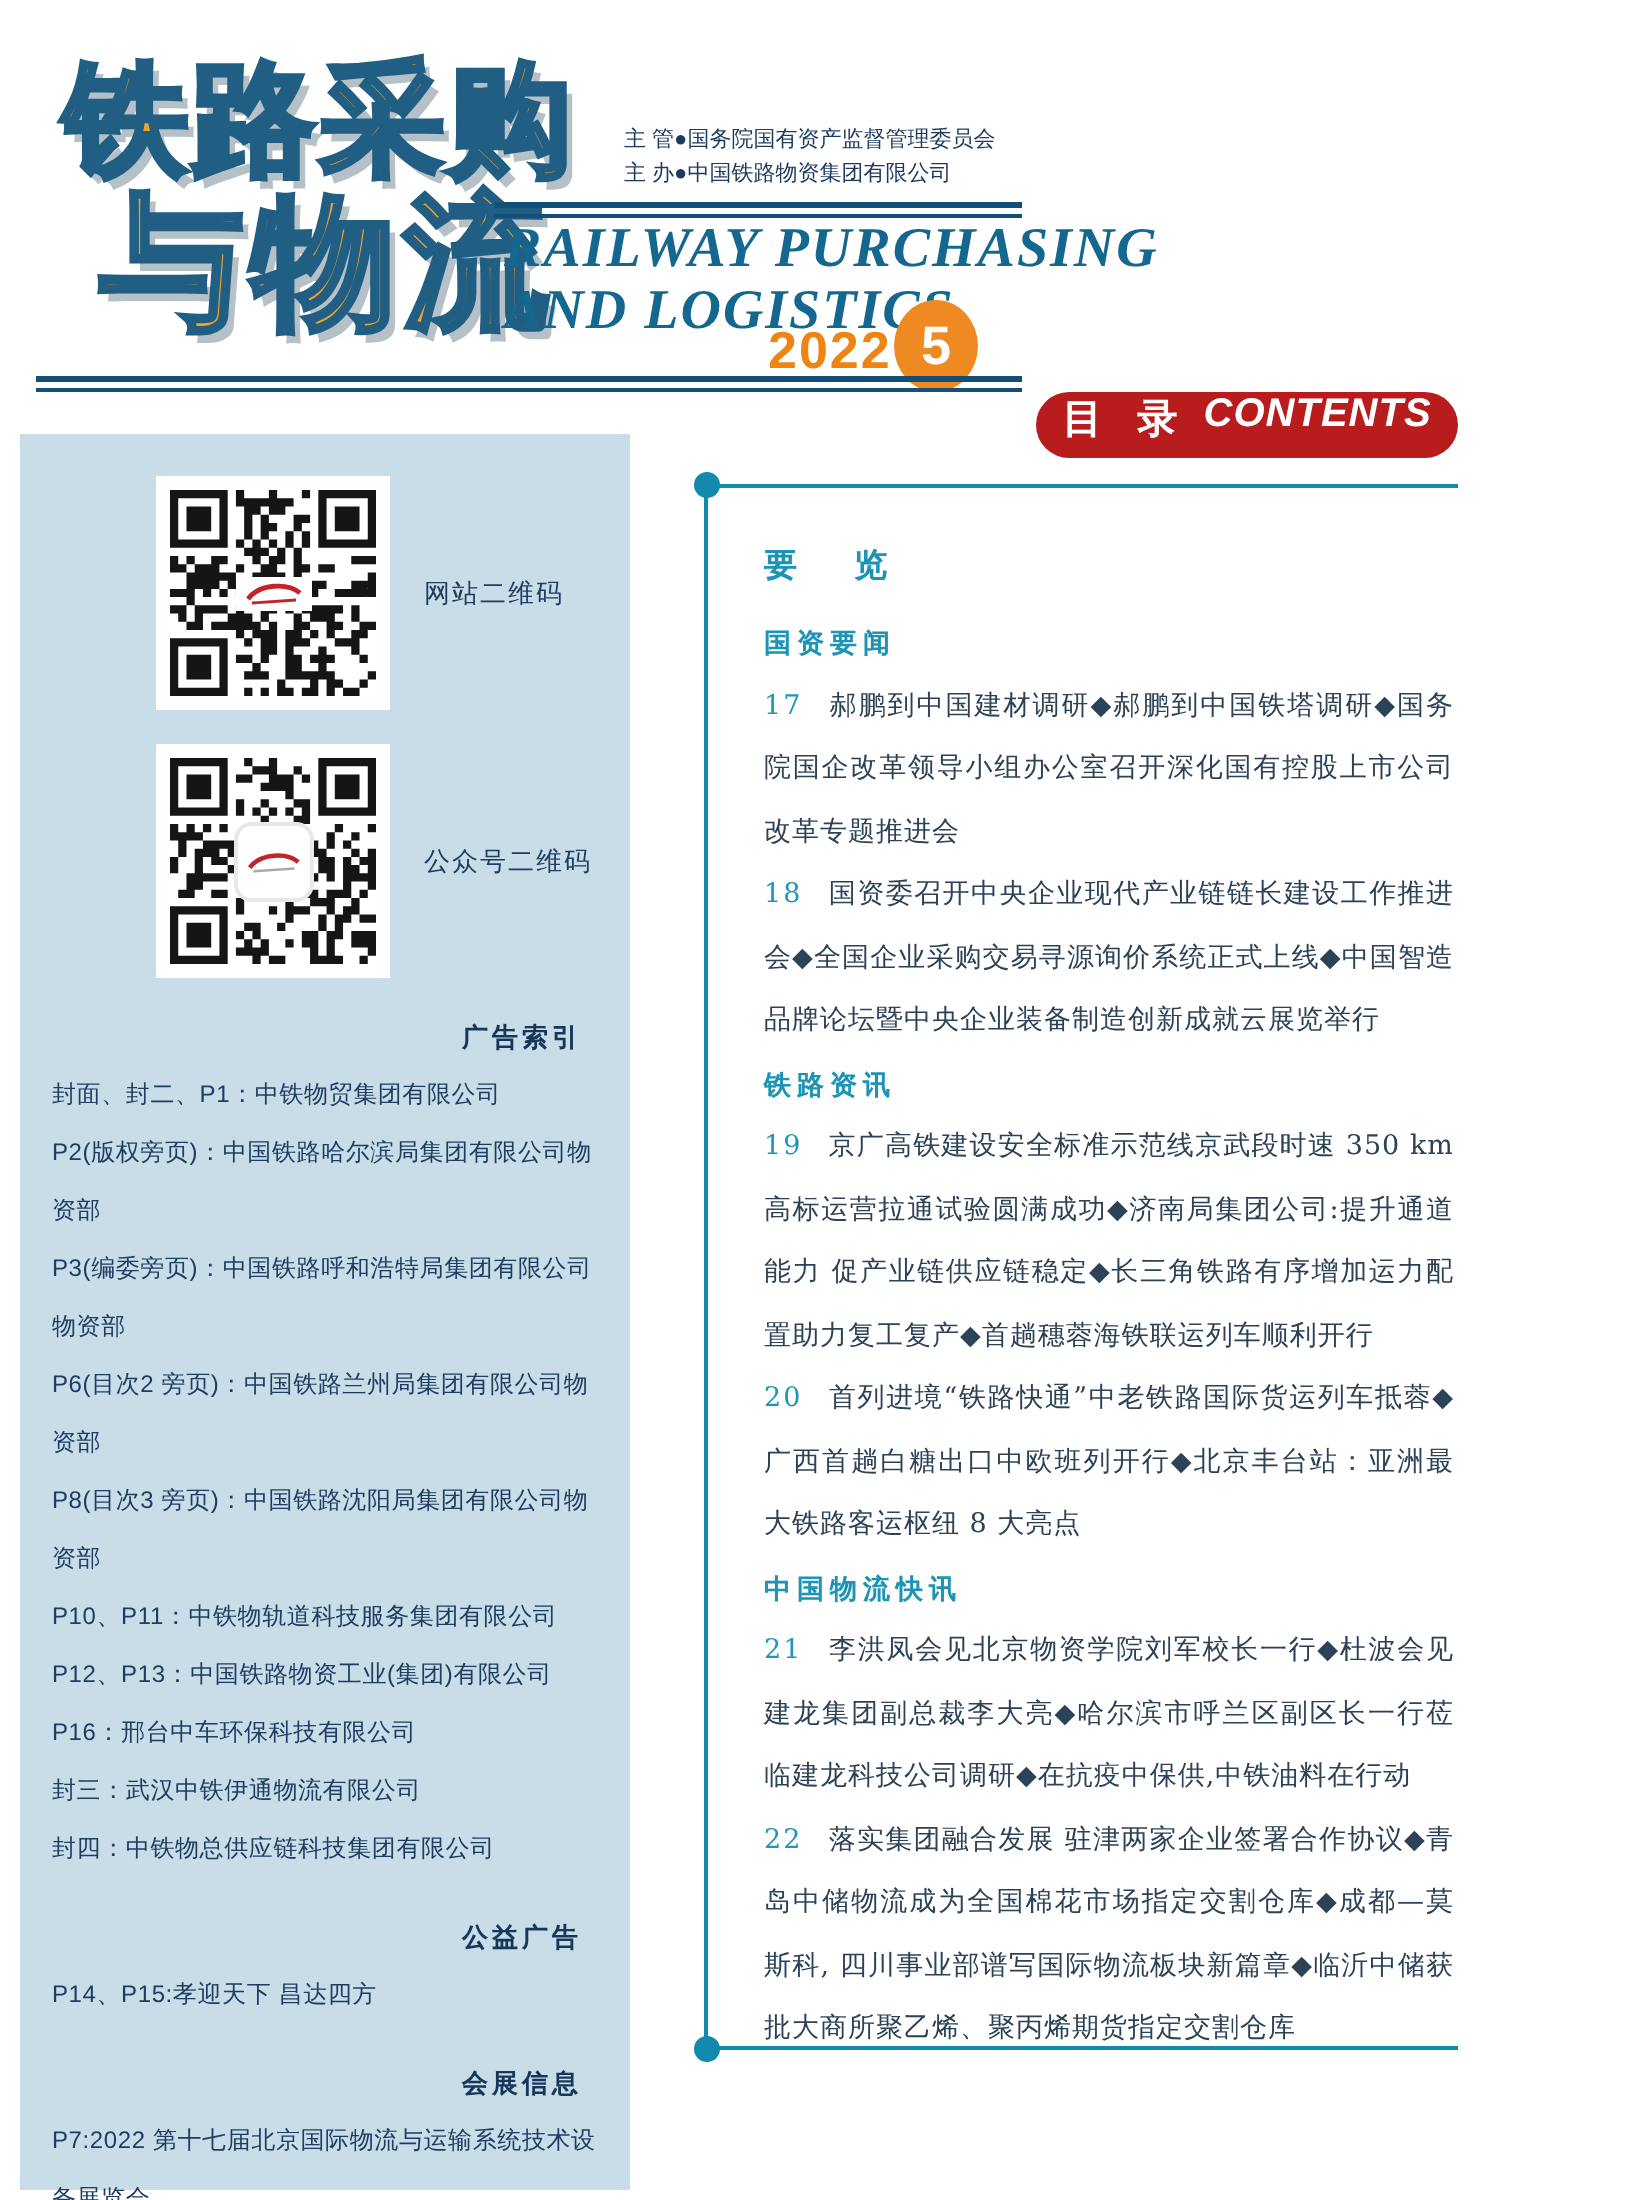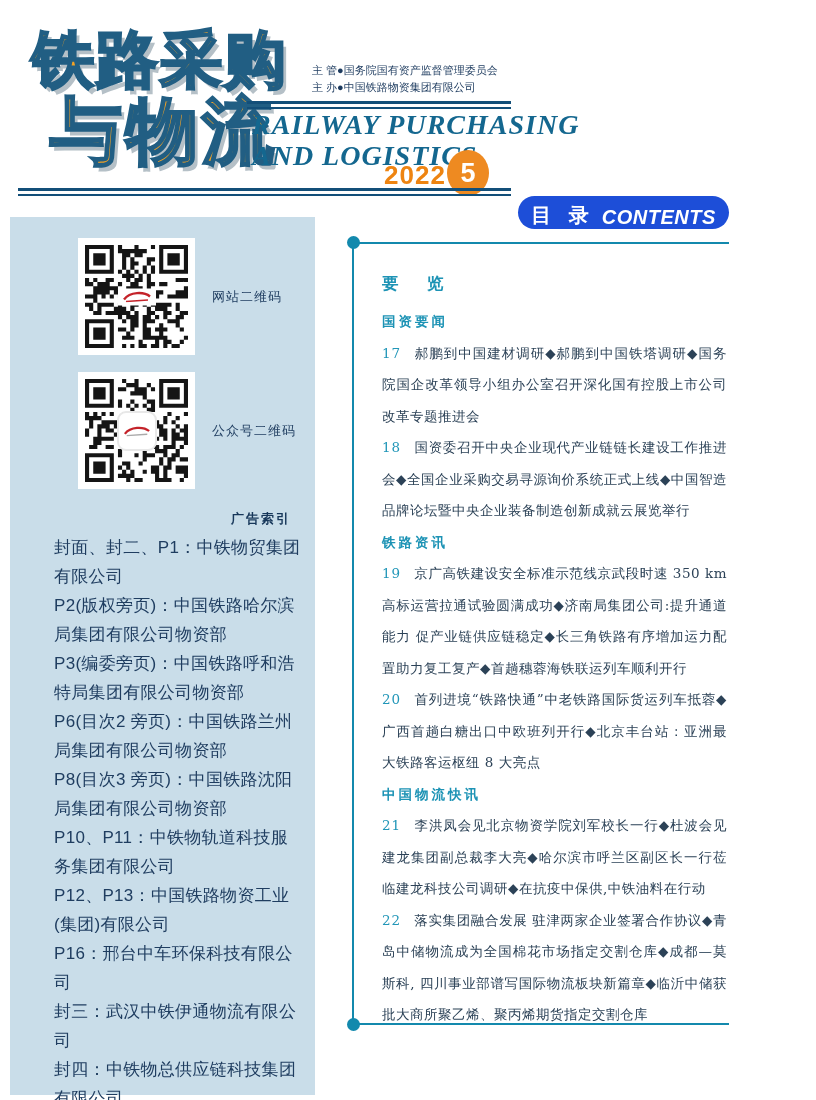--- a/index.html
+++ b/index.html
@@ -27,41 +27,41 @@
   .year{position:absolute;left:384px;top:160px;color:#ee8411;
     font-size:26px;font-weight:bold;letter-spacing:1px;}
   .issue-badge{position:absolute;left:447px;top:150px;width:42px;height:46px;
     background:#ee8a21;border-radius:50%;display:flex;align-items:center;justify-content:center;
     color:#fff;font-size:27px;font-weight:bold;}
   .rule-bottom{position:absolute;left:18px;top:188px;width:493px;height:3px;
     border-top:3px solid #134f79;border-bottom:2px solid #134f79;}
 
   
   .contents-pill{position:absolute;left:518px;top:196px;width:211px;height:33px;
-    background:#1d4ed8;border-radius:17px;display:flex;align-items:flex-end;justify-content:center;
+    background:#b91c1c;border-radius:17px;display:flex;align-items:flex-start;justify-content:center;
     gap:7px;color:#fff;}
   .pill-cn{font-size:20px;font-weight:bold;letter-spacing:6px;white-space:nowrap;}
-  .pill-en{font-size:20px;font-weight:900;font-style:italic;letter-spacing:.5px;white-space:nowrap;margin-top:32px;}
+  .pill-en{font-size:20px;font-weight:900;font-style:italic;letter-spacing:.5px;white-space:nowrap;}
 
   
   .sidebar{position:absolute;left:10px;top:217px;width:305px;height:878px;
     background:#c9dde9;box-sizing:border-box;padding-top:21px;color:#1f3d60;}
   .qr-row{display:flex;align-items:center;margin:0 0 17px 68px;gap:17px;}
   .qr-tile{width:117px;height:117px;background:#fff;position:relative;
     box-sizing:border-box;padding:7px;flex:0 0 auto;}
   .qr-svg{width:103px;height:103px;display:block;}
   .qr-logo{position:absolute;left:50%;top:50%;transform:translate(-50%,-50%);
     background:#fff;display:flex;align-items:center;justify-content:center;
     width:38px;height:17px;}
   .qr-logo.boxed{width:36px;height:36px;border-radius:7px;box-shadow:0 0 0 2px #e8e8e8;}
   .qr-label{font-size:13px;letter-spacing:1px;white-space:nowrap;}
   .scan-hint{margin:14px 0 0 85px;font-size:13.5px;letter-spacing:.5px;color:#1f3d60;}
   .sb-header{text-align:right;font-weight:bold;font-size:13px;color:#17375a;
     margin:21px 24px 5px 24px;letter-spacing:2px;}
-  .sb-item{margin:0 12px 0 44px;font-size:17px;line-height:29px;letter-spacing:.3px;}
+  .sb-item{margin:0 12px 0 16px;font-size:12px;line-height:29px;letter-spacing:.3px;}
 
   
   .toc{position:absolute;left:352px;top:242px;width:377px;height:783px;box-sizing:border-box;
     border-left:2px solid #1389ad;border-top:2px solid #1389ad;border-bottom:2px solid #1389ad;}
   .dot{position:absolute;width:13px;height:13px;border-radius:50%;background:#1389ad;}
   .dot-top{left:-7px;top:-8px;}
   .dot-bottom{left:-7px;bottom:-8px;}
   .toc-inner{padding:27px 2px 0 28px;}
   .toc-main{margin:0 0 11px 0;font-size:16.5px;font-weight:bold;color:#1d93b5;
     letter-spacing:12px;line-height:24px;}

